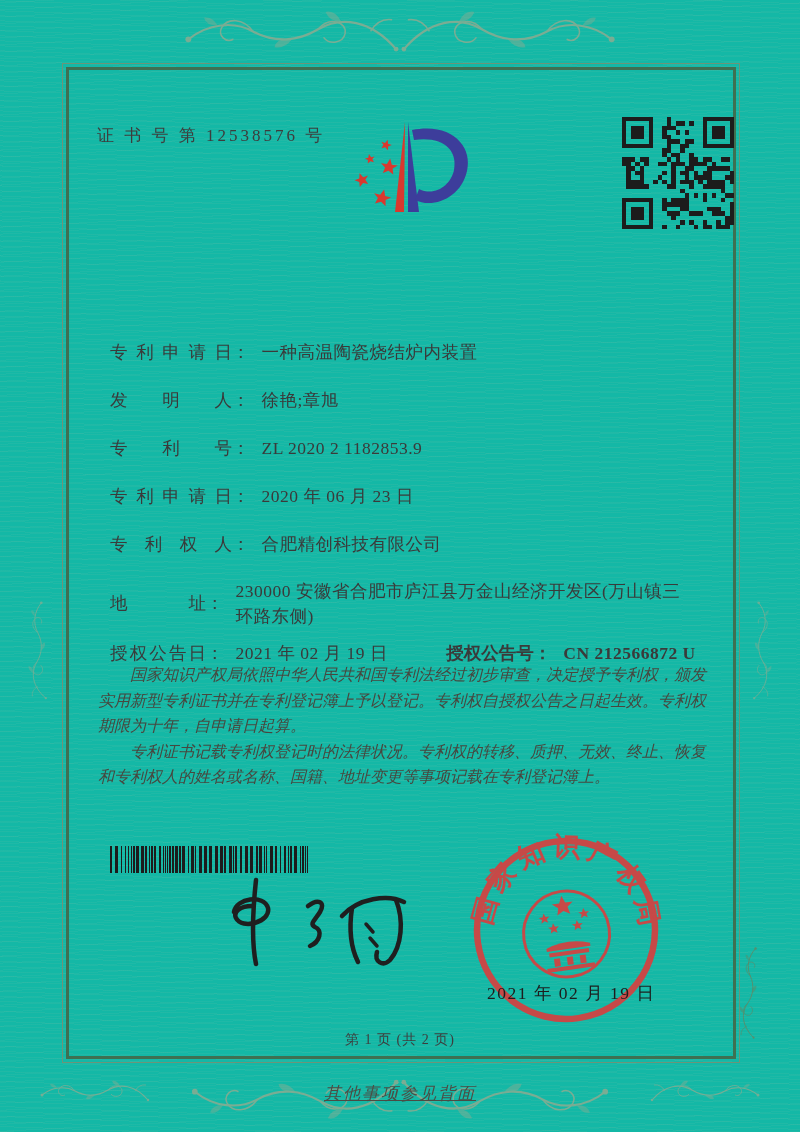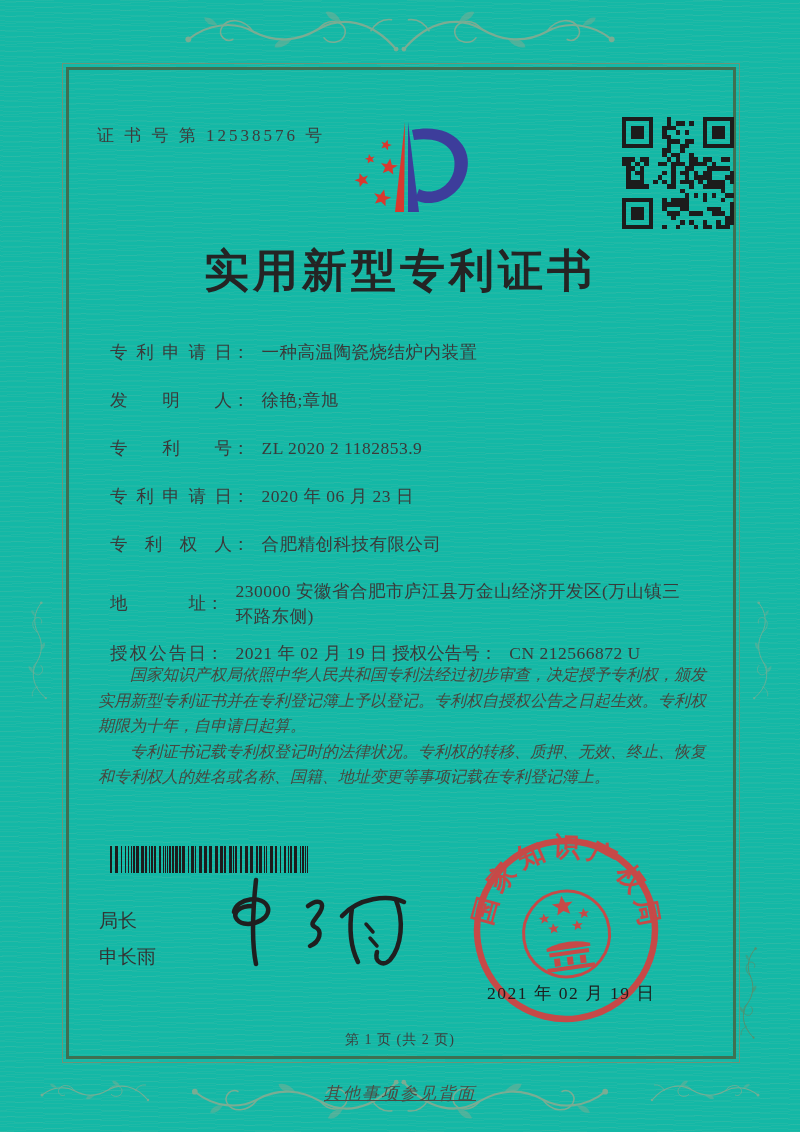--- a/index.html
+++ b/index.html
@@ -28,21 +28,21 @@
 
   .title{position:absolute;left:0;top:241px;width:100%;text-align:center;
     font-size:45px;font-weight:bold;letter-spacing:4px;color:#242424;}
 
   .field{position:absolute;left:110px;font-size:17.5px;color:#3a3a3a;white-space:nowrap;}
   .field .lab{display:inline-block;width:122px;text-align:justify;text-align-last:justify;}
   .field .lab.w5{width:96px;margin-top:12px;}
   .field .col{display:inline-block;margin-right:12px;}
   .field .val{letter-spacing:.5px;}
   .field .val.wrap{display:inline-block;vertical-align:top;white-space:normal;width:452px;line-height:1.45;}
-  .pair2{}
+  .pair2{margin-left:54px;font-weight:bold;}
 
   .paras{position:absolute;left:98px;top:664px;width:612px;
     font-family:Liberation Mono, monospace;font-style:italic;
     font-size:16px;line-height:25.5px;color:#47473f;}
   .paras p{margin:0;text-indent:2em;}
 
   .barcode{position:absolute;left:110px;top:846px;width:202px;height:27px;}
 
   .signer{position:absolute;left:99px;top:903px;font-size:19px;line-height:36px;color:#333;}
   .signature{position:absolute;left:212px;top:868px;width:215px;height:110px;color:#1f1f1f;}
@@ -287,21 +287,20 @@
       <rect x="18" y="0" width="1" height="7" fill="#1c1c1c"></rect>
       <rect x="24" y="0" width="1" height="7" fill="#1c1c1c"></rect>
       <rect x="20" y="2" width="3" height="3" fill="#1c1c1c"></rect>
       <rect x="0" y="18" width="7" height="1" fill="#1c1c1c"></rect>
       <rect x="0" y="24" width="7" height="1" fill="#1c1c1c"></rect>
       <rect x="0" y="18" width="1" height="7" fill="#1c1c1c"></rect>
       <rect x="6" y="18" width="1" height="7" fill="#1c1c1c"></rect>
       <rect x="2" y="20" width="3" height="3" fill="#1c1c1c"></rect>
     </svg>
 
-  <div class="title">实用新型专利证书</div>
 
   <div class="field" style="top:340px">
     <span class="lab">专利申请日</span><span class="col">：</span><span class="val">一种高温陶瓷烧结炉内装置</span>
   </div>
   <div class="field" style="top:388px">
     <span class="lab">发明人</span><span class="col">：</span><span class="val">徐艳;章旭</span>
   </div>
   <div class="field" style="top:436px">
     <span class="lab">专利号</span><span class="col">：</span><span class="val">ZL 2020 2 1182853.9</span>
   </div>
@@ -374,24 +373,20 @@
       <rect x="174" y="0" width="2" height="27" fill="#1c1c1c"></rect>
       <rect x="178" y="0" width="1" height="27" fill="#1c1c1c"></rect>
       <rect x="180" y="0" width="2" height="27" fill="#1c1c1c"></rect>
       <rect x="184" y="0" width="3" height="27" fill="#1c1c1c"></rect>
       <rect x="190" y="0" width="1" height="27" fill="#1c1c1c"></rect>
       <rect x="192" y="0" width="2" height="27" fill="#1c1c1c"></rect>
       <rect x="195" y="0" width="1" height="27" fill="#1c1c1c"></rect>
       <rect x="197" y="0" width="1" height="27" fill="#1c1c1c"></rect>
     </svg>
 
-  <div class="signer">
-    <div>局长</div>
-    <div>申长雨</div>
-  </div>
 
   <svg class="signature" viewBox="0 0 215 110" aria-hidden="true" fill="none" stroke="currentColor" stroke-width="4.5" stroke-linecap="round" stroke-linejoin="round">
     <path d="M44,12 C41,40 39,72 44,96"></path>
     <path d="M22,44 C24,30 52,26 56,40 C59,54 30,62 24,50 C21,44 28,38 40,38"></path>
     <path d="M96,38 C106,30 114,34 108,44 C103,52 97,56 103,59 C111,62 108,74 98,78"></path>
     <path d="M130,48 C146,30 176,26 192,34"></path>
     <path d="M140,40 C137,60 139,80 146,94"></path>
     <path d="M184,32 C192,52 190,78 178,92 C171,99 162,94 165,84"></path>
     <path d="M154,56 l7,8" stroke-width="3.5"></path>
     <path d="M158,70 l7,8" stroke-width="3.5"></path>

